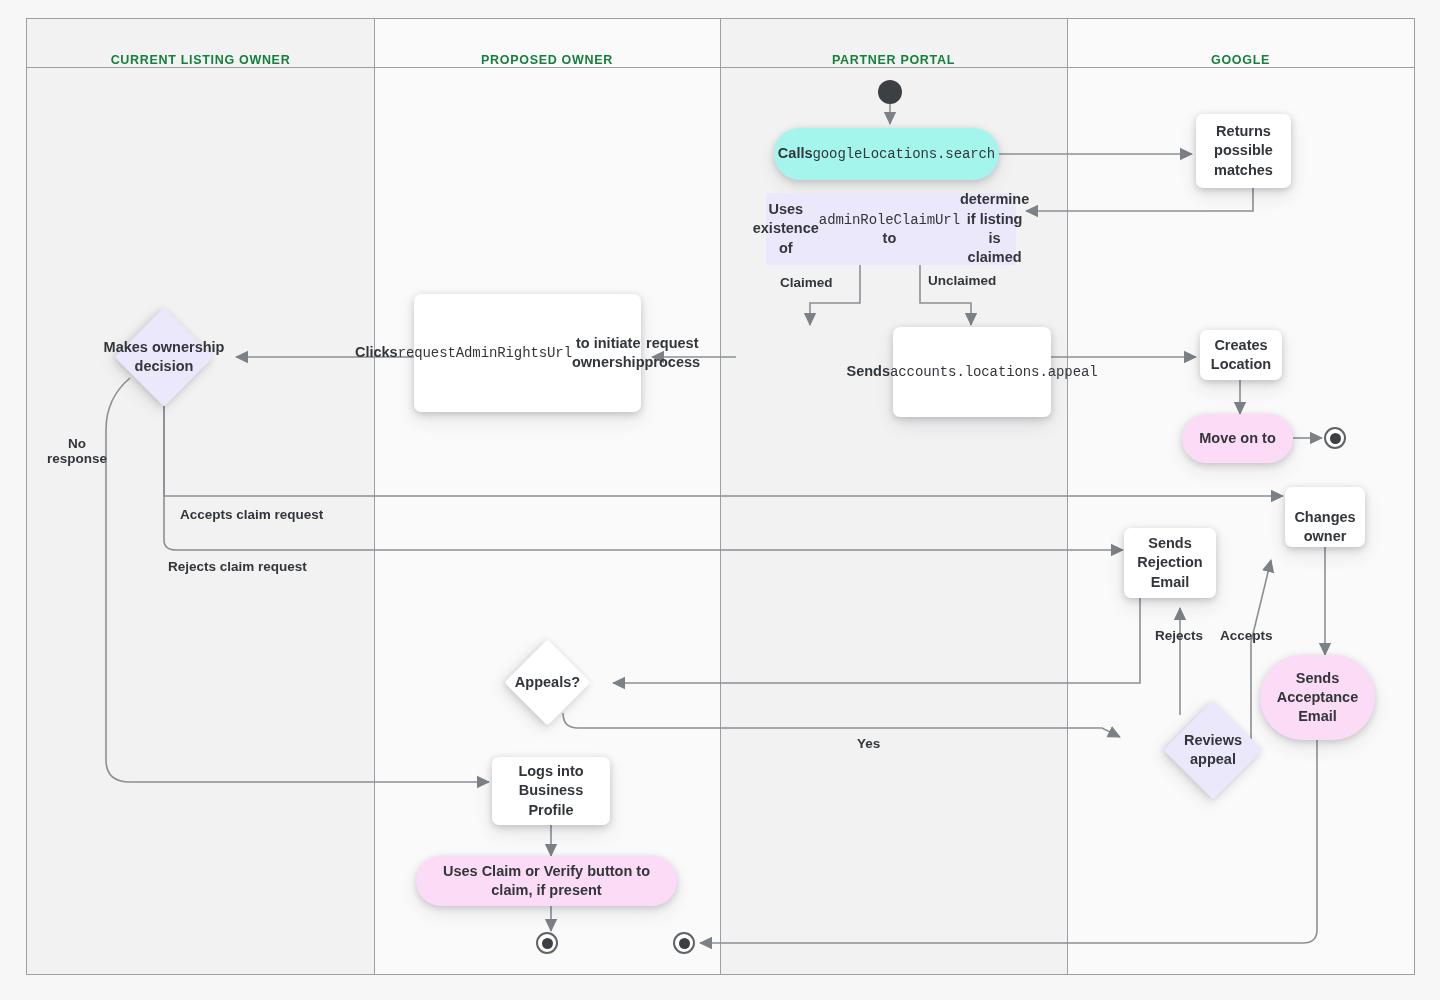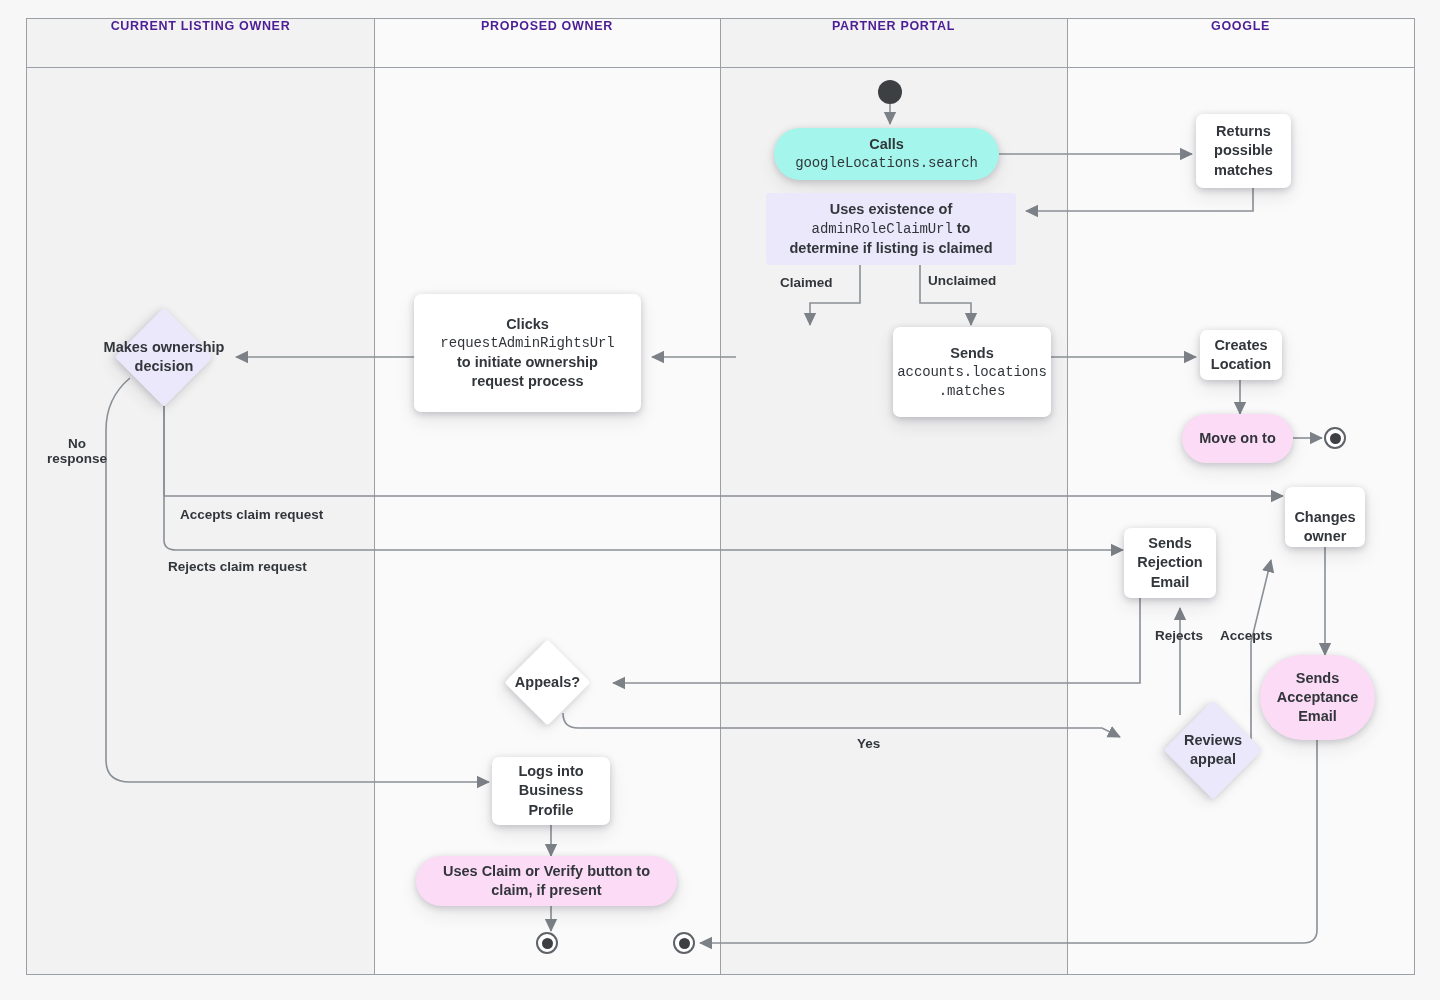--- a/index.html
+++ b/index.html
@@ -3,22 +3,22 @@
 <meta charset="utf-8">
 <style>
   html,body{margin:0;padding:0;background:#f7f7f8;}
   body{font-family:"Liberation Sans","DejaVu Sans",sans-serif;}
   #stage{position:relative;width:1440px;height:1000px;overflow:hidden;background:#f7f7f8;}
   #swim{position:absolute;left:26px;top:18px;width:1389px;height:957px;
         border:1px solid #9aa0a6;box-sizing:border-box;background:#fafafa;}
   .lane-bg{position:absolute;top:0;bottom:0;}
   .lane-sep{position:absolute;top:0;bottom:0;width:1px;background:#9aa0a6;}
   .hdr-row{position:absolute;left:0;right:0;top:0;height:48px;border-bottom:1px solid #9aa0a6;}
-  .hdr{position:absolute;top:0;height:48px;display:flex;align-items:flex-start;justify-content:center;
-       font-size:12.5px;font-weight:700;letter-spacing:.055em;color:#4c1d95;}
+  .hdr{position:absolute;top:0;height:48px;display:flex;align-items:flex-end;justify-content:center;
+       font-size:12.5px;font-weight:700;letter-spacing:.055em;color:#15803d;}
   svg.edges{position:absolute;left:0;top:0;width:1440px;height:1000px;pointer-events:none;}
   .node{position:absolute;box-sizing:border-box;display:flex;align-items:center;justify-content:center;
         text-align:center;color:#32363b;font-size:14.5px;font-weight:700;line-height:1.33;}
   .rect{background:#fff;border-radius:7px;box-shadow:0 2px 7px rgba(40,40,60,.22),0 8px 18px rgba(40,40,60,.10);}
   .pill{border-radius:999px;box-shadow:0 2px 7px rgba(40,40,60,.20),0 8px 18px rgba(40,40,60,.09);}
   .cyan{background:#a4f6ec;}
   .pinkn{background:#fbdbf6;}
   .lav{background:#ece8fb;border-radius:3px;}
   .diamond{position:absolute;}
   .diamond .dshape{position:absolute;inset:0;transform:rotate(45deg);border-radius:3px;
@@ -26,21 +26,21 @@
   .dlav .dshape{background:#ece8fb;}
   .dwhite .dshape{background:#fff;}
   .diamond .dlabel{position:absolute;inset:0;display:flex;align-items:center;justify-content:center;
         text-align:center;font-size:14.5px;font-weight:700;color:#32363b;line-height:1.3;}
   .mono{font-family:"Liberation Mono","DejaVu Sans Mono",monospace;font-weight:400;font-size:14px;letter-spacing:-.1px;}
   .elabel{position:absolute;font-size:13.5px;font-weight:700;color:#32363b;white-space:nowrap;}
   .startdot{position:absolute;width:24px;height:24px;border-radius:50%;background:#3c4043;}
   .enddot{position:absolute;width:22px;height:22px;border-radius:50%;border:2px solid #5f6368;background:#fff;
           display:flex;align-items:center;justify-content:center;box-sizing:border-box;}
   .enddot i{display:block;width:11px;height:11px;border-radius:50%;background:#3c4043;}
-  .nlines{display:flex;flex-direction:column;align-items:center;justify-content:center;padding:4px 8px;}
+  .nlines{display:flex;flex-direction:row;align-items:center;justify-content:center;padding:4px 8px;}
 </style>
 </head>
 <body>
 
 <div id="stage">
 
   <div id="swim">
 
     <div class="lane-bg" style="left:0;width:347px;background:#f2f2f2;"></div>
     <div class="lane-bg" style="left:347px;width:346px;background:#fafafa;"></div>
@@ -145,21 +145,21 @@
   </div>
   <div class="elabel" style="left:928px;top:273px;">
     <span>Unclaimed</span>
   </div>
 
 
   <div class="node rect" style="left:893px;top:327px;width:158px;height:90px;">
     <div class="nlines">
       <span>Sends</span>
       <span class="mono">accounts.locations</span>
-      <span class="mono">.matches</span>
+      <span class="mono">.appeal</span>
     </div>
   </div>
 
   <div class="node rect" style="left:1200px;top:330px;width:82px;height:50px;">
     <span style="padding:0 6px;">Creates Location</span>
   </div>
 
   <div class="node pill pinkn" style="left:1182px;top:414px;width:111px;height:49px;">
     <span>Move on to</span>
   </div>

